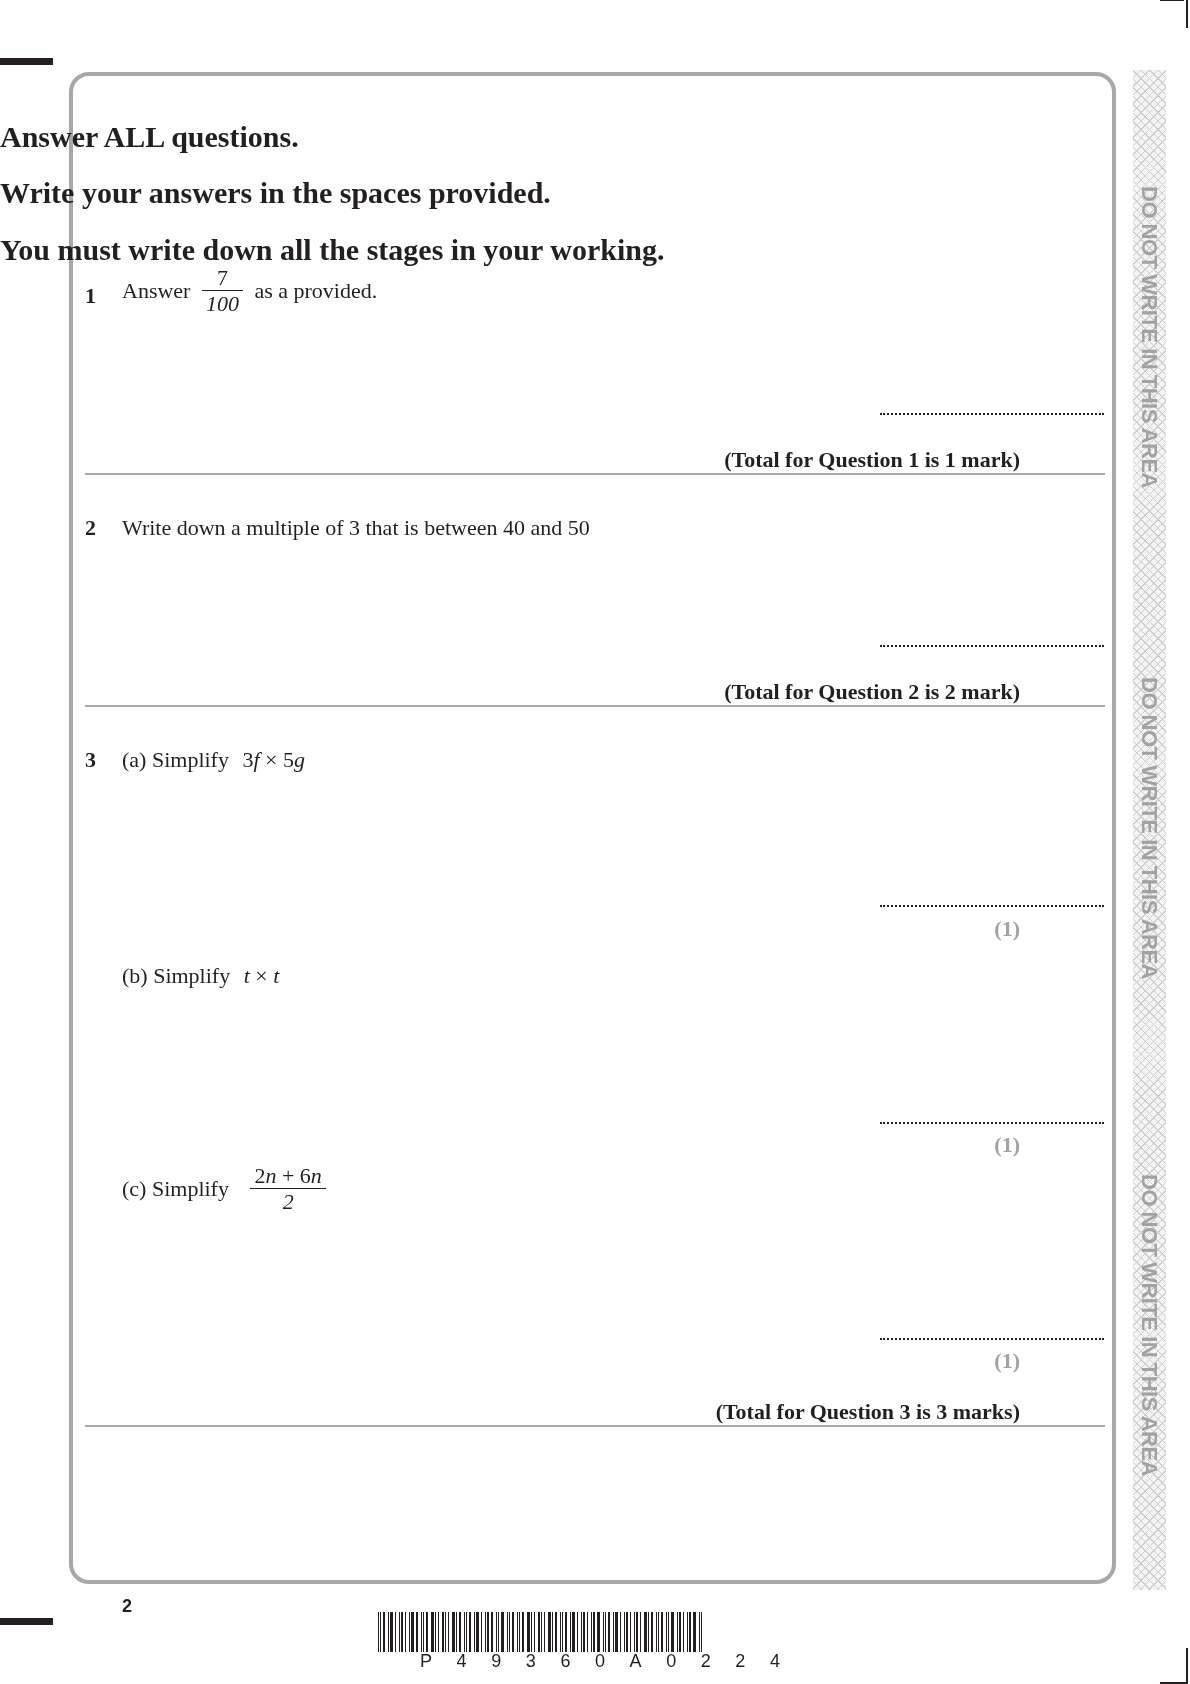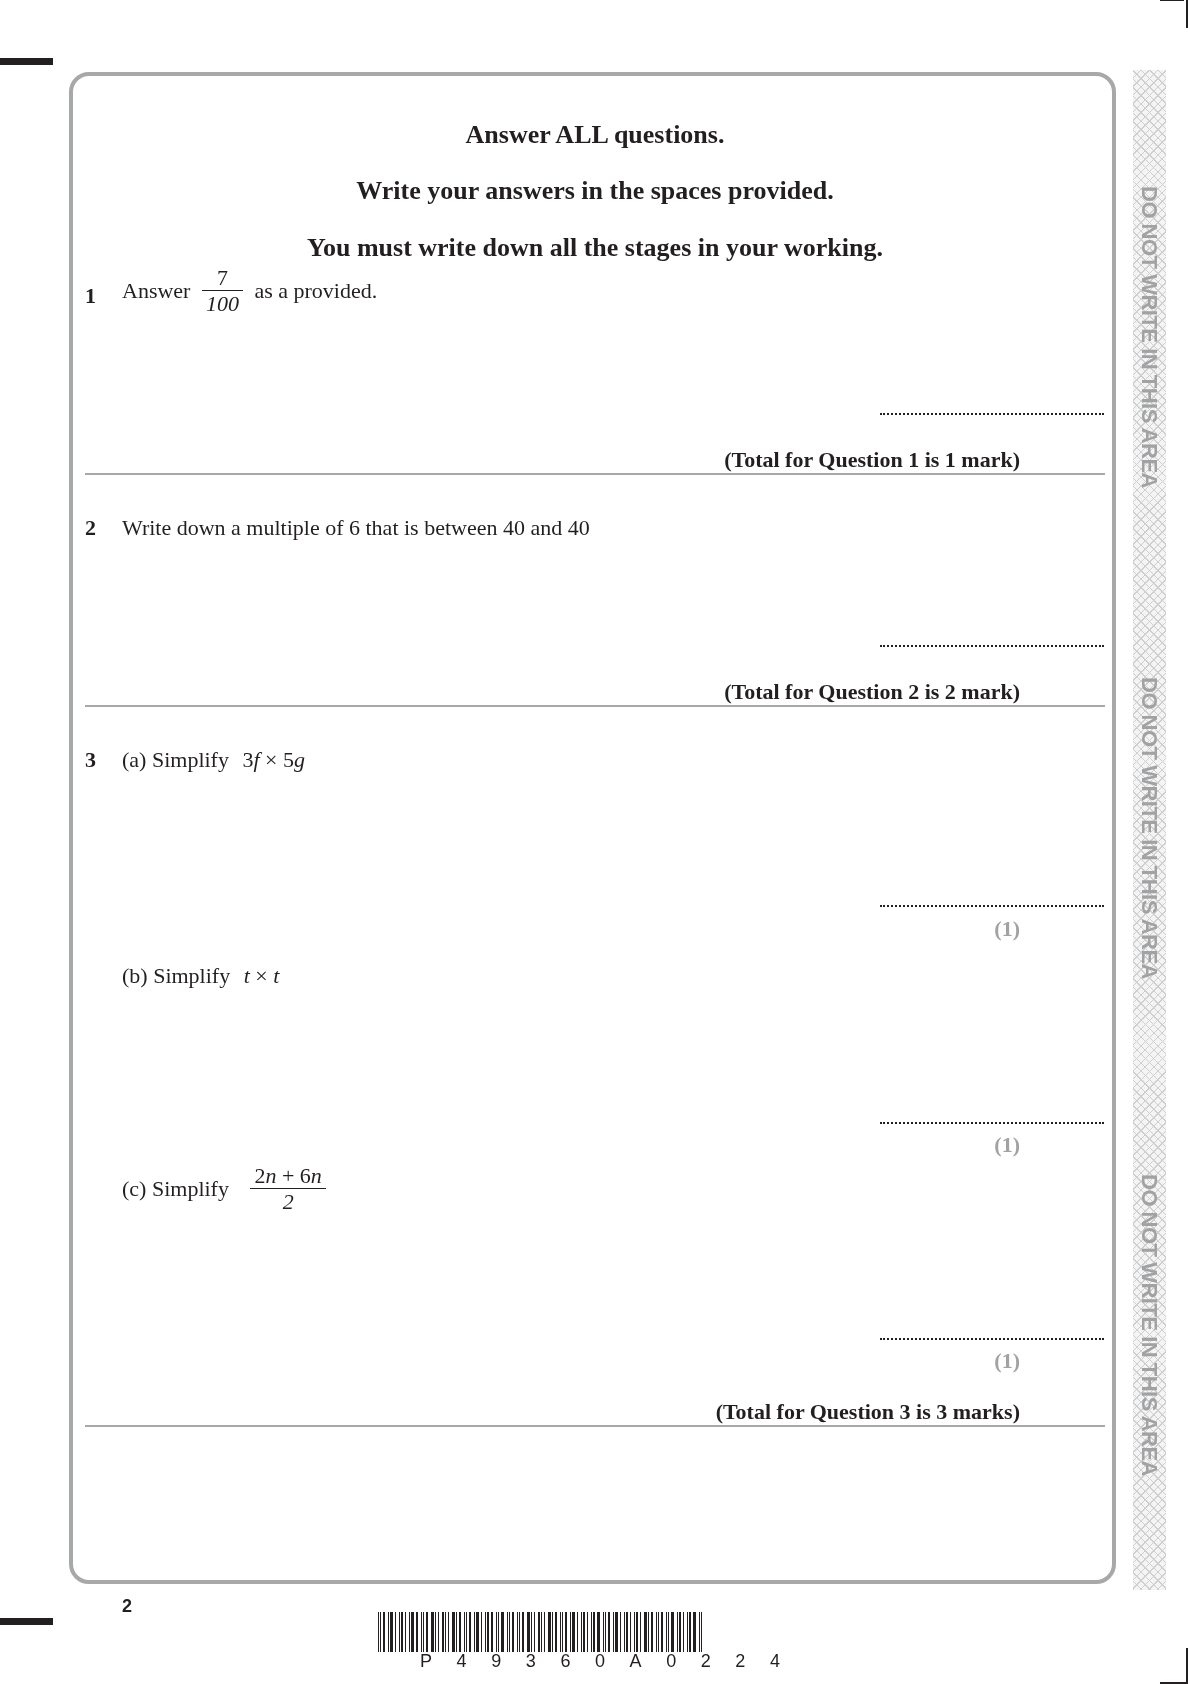--- a/index.html
+++ b/index.html
@@ -5,21 +5,21 @@
   html,body{margin:0;padding:0;background:#fff;}
   body{width:1190px;height:1684px;position:relative;overflow:hidden;font-family:"Liberation Serif","DejaVu Serif",serif;color:#231f20;}
   .reg-mark{position:absolute;background:#231f20;}
   .frame{position:absolute;left:69px;top:72px;width:1047px;height:1512px;border:4px solid #a7a8aa;border-radius:20px;box-sizing:border-box;}
   .hatch{position:absolute;left:1133px;top:70px;width:33px;height:1520px;
     background-color:#f4f4f4;
     background-image:
       repeating-linear-gradient(45deg, #cfcfcf 0 1px, transparent 1px 6px),
       repeating-linear-gradient(-45deg, #cfcfcf 0 1px, transparent 1px 6px);}
   .vlabel{position:absolute;left:1149px;transform:translate(-50%,-50%) rotate(90deg);white-space:nowrap;font-family:"Liberation Sans","DejaVu Sans",sans-serif;font-weight:bold;font-size:22px;color:#a1a2a4;letter-spacing:-0.5px;}
-  .instr{position:absolute;left:0;width:1190px;text-align:center;font-weight:bold;font-size:26px;}
+  .instr{position:absolute;left:0;width:1190px;font-weight:bold;font-size:30px;}
   .qnum{position:absolute;left:85px;font-weight:bold;font-size:22px;}
   .qtext{position:absolute;font-size:22px;white-space:nowrap;}
   .frac{display:inline-flex;flex-direction:column;align-items:center;vertical-align:middle;margin:0 6px;line-height:1.15;}
   .frac .num{padding:0 4px;}
   .frac .den{border-top:1.5px solid #231f20;padding:0 4px;font-style:italic;}
   .i{font-style:italic;}
   .dots{position:absolute;left:880px;width:224px;border-top:2px dotted #231f20;height:0;}
   .mark{position:absolute;left:990px;width:30px;text-align:right;font-weight:bold;font-size:22px;color:#a1a2a4;}
   .total{position:absolute;right:170px;font-weight:bold;font-size:22px;white-space:nowrap;}
   .rule{position:absolute;left:85px;width:1020px;height:2px;background:#a7a8aa;}
@@ -57,21 +57,21 @@
     <span class="num">7</span>
     <span class="den">100</span>
   </span>
   <span style="vertical-align:middle;">as a provided.</span>
 </div>
 <div class="dots" style="top:413px;"></div>
 <div class="total" style="top:447px;">(Total for Question 1 is 1 mark)</div>
 <div class="rule" style="top:473px;"></div>
 
 <div class="qnum" style="top:515px;">2</div>
-<div class="qtext" style="left:122px;top:515px;">Write down a multiple of 6 that is between 40 and 40</div>
+<div class="qtext" style="left:122px;top:515px;">Write down a multiple of 3 that is between 40 and 50</div>
 <div class="dots" style="top:645px;"></div>
 <div class="total" style="top:679px;">(Total for Question 2 is 2 mark)</div>
 <div class="rule" style="top:705px;"></div>
 
 <div class="qnum" style="top:747px;">3</div>
 
 <div class="qtext" style="left:122px;top:747px;">
   <span>(a)</span>
   <span style="margin-right:8px;">Simplify</span>
   <span>3</span><span class="i">f</span><span style="white-space:pre;"> × </span><span>5</span><span class="i">g</span>

